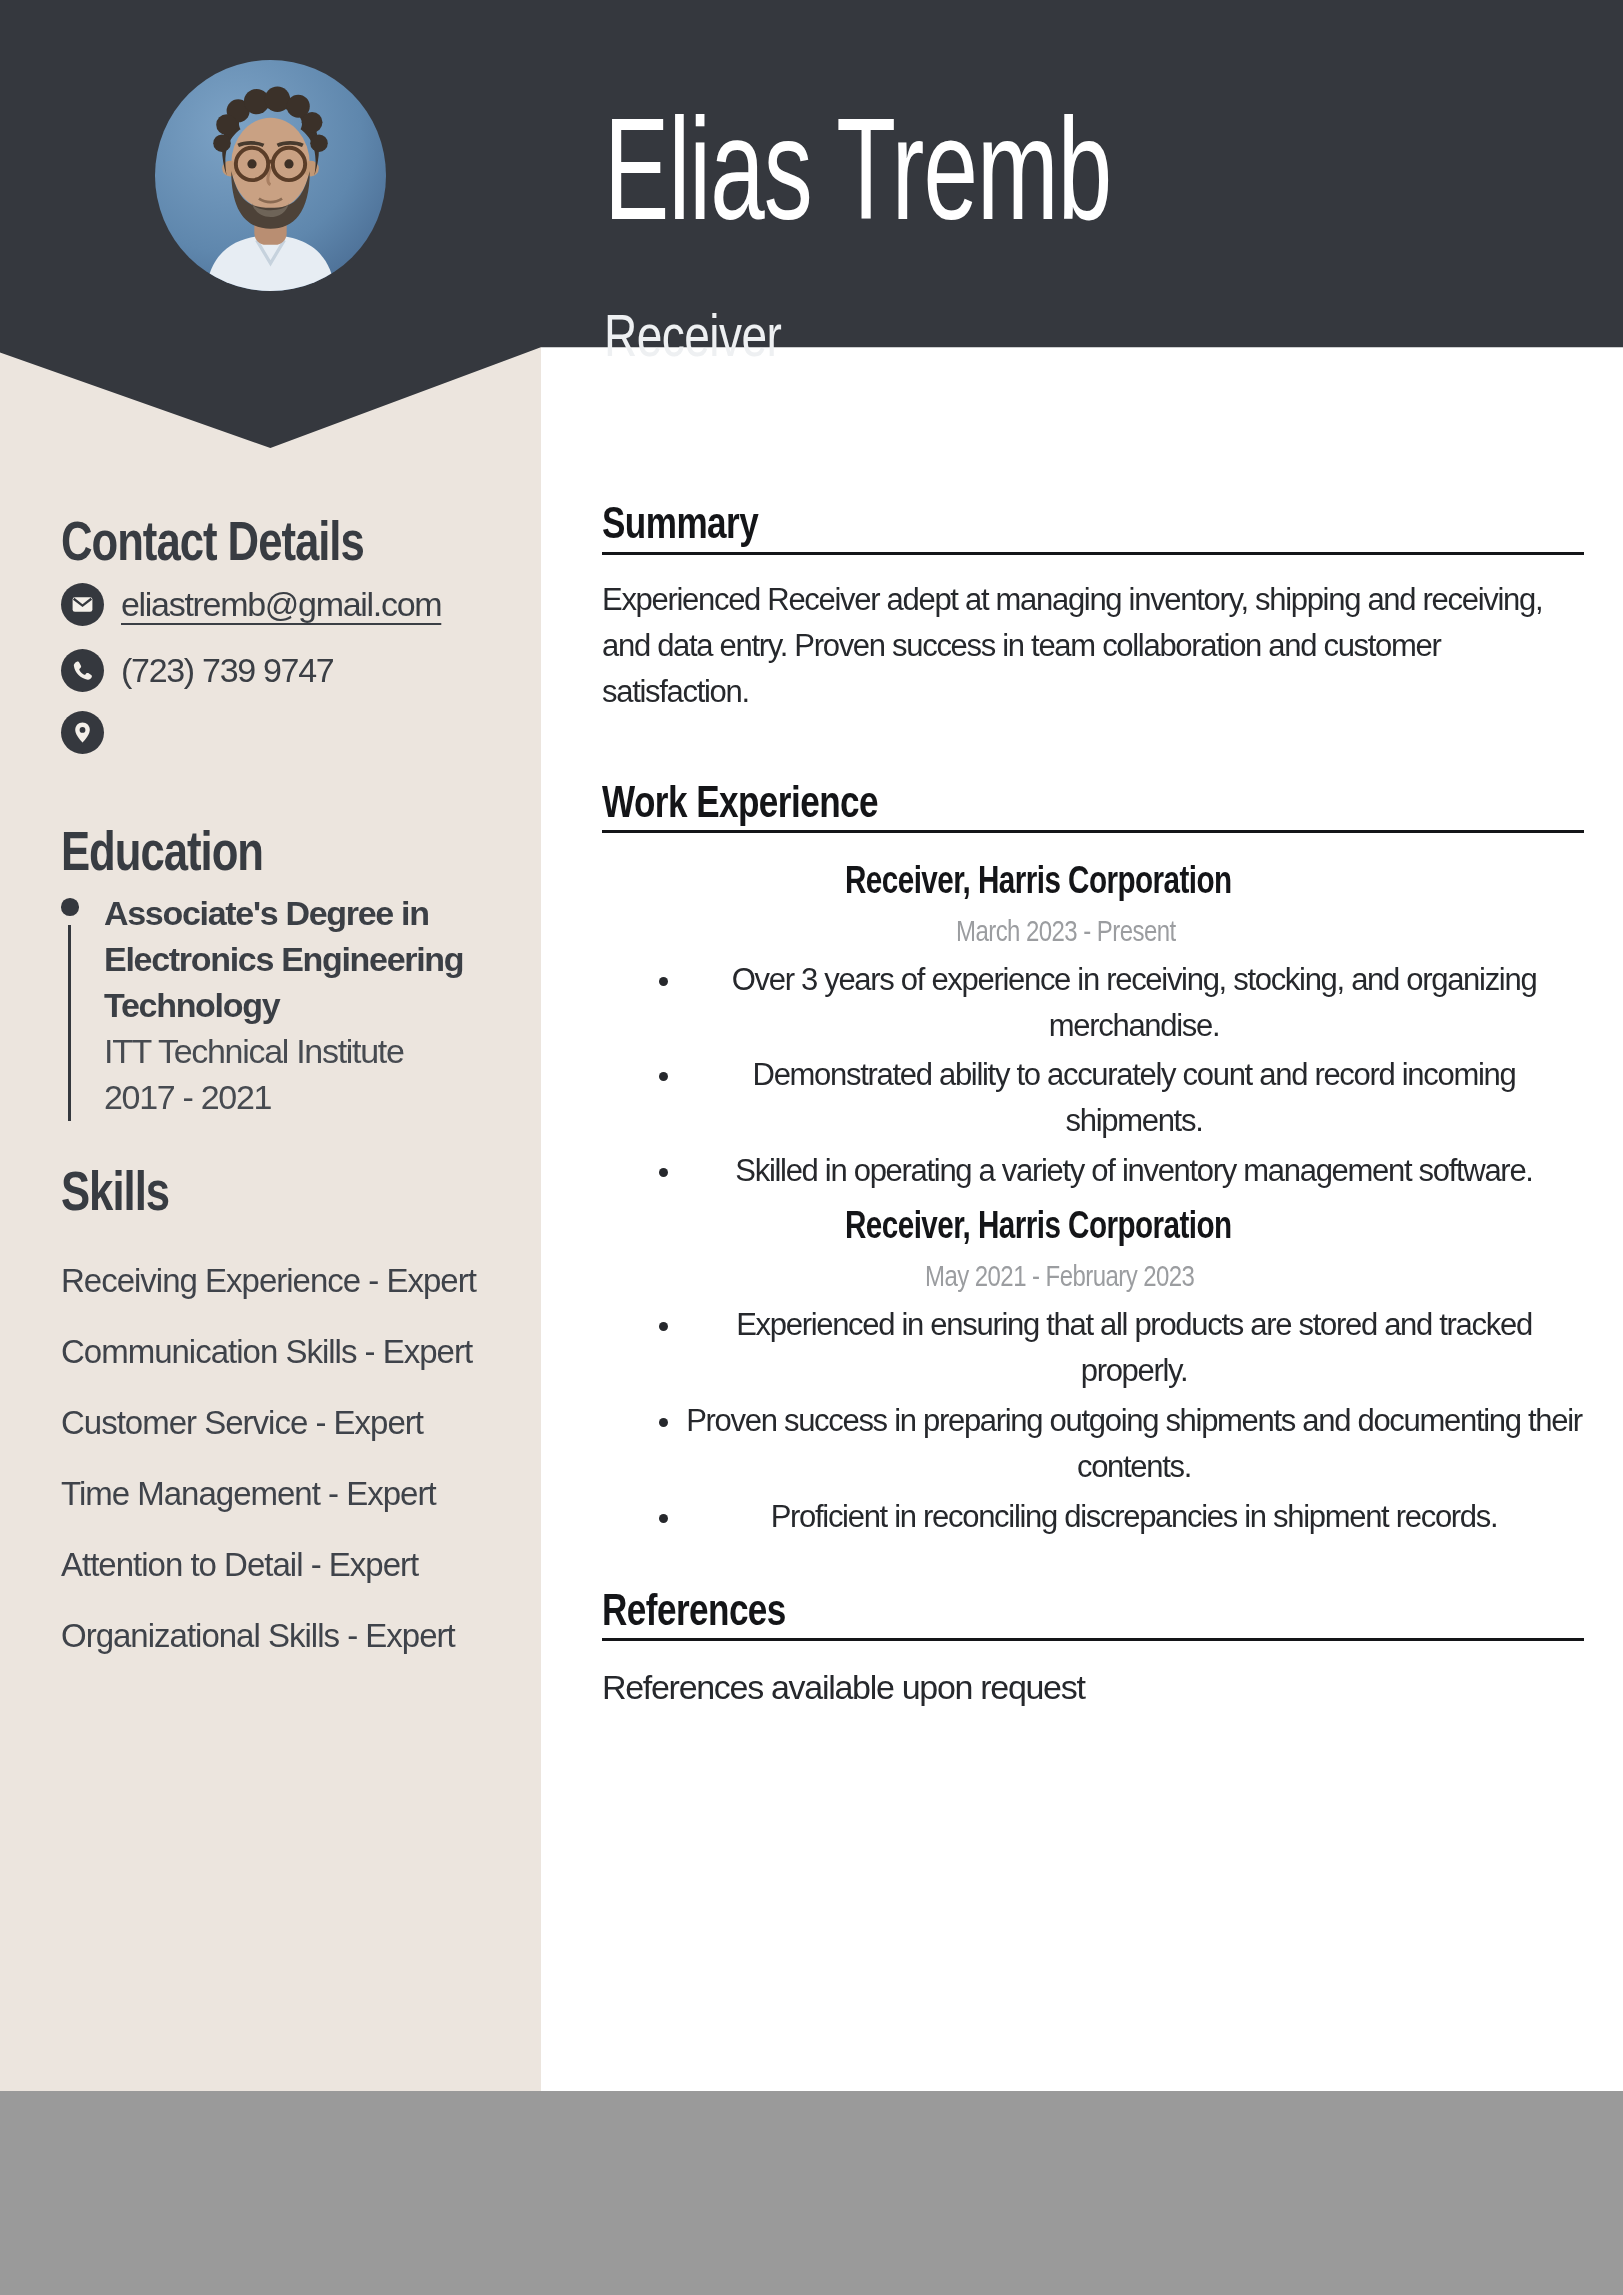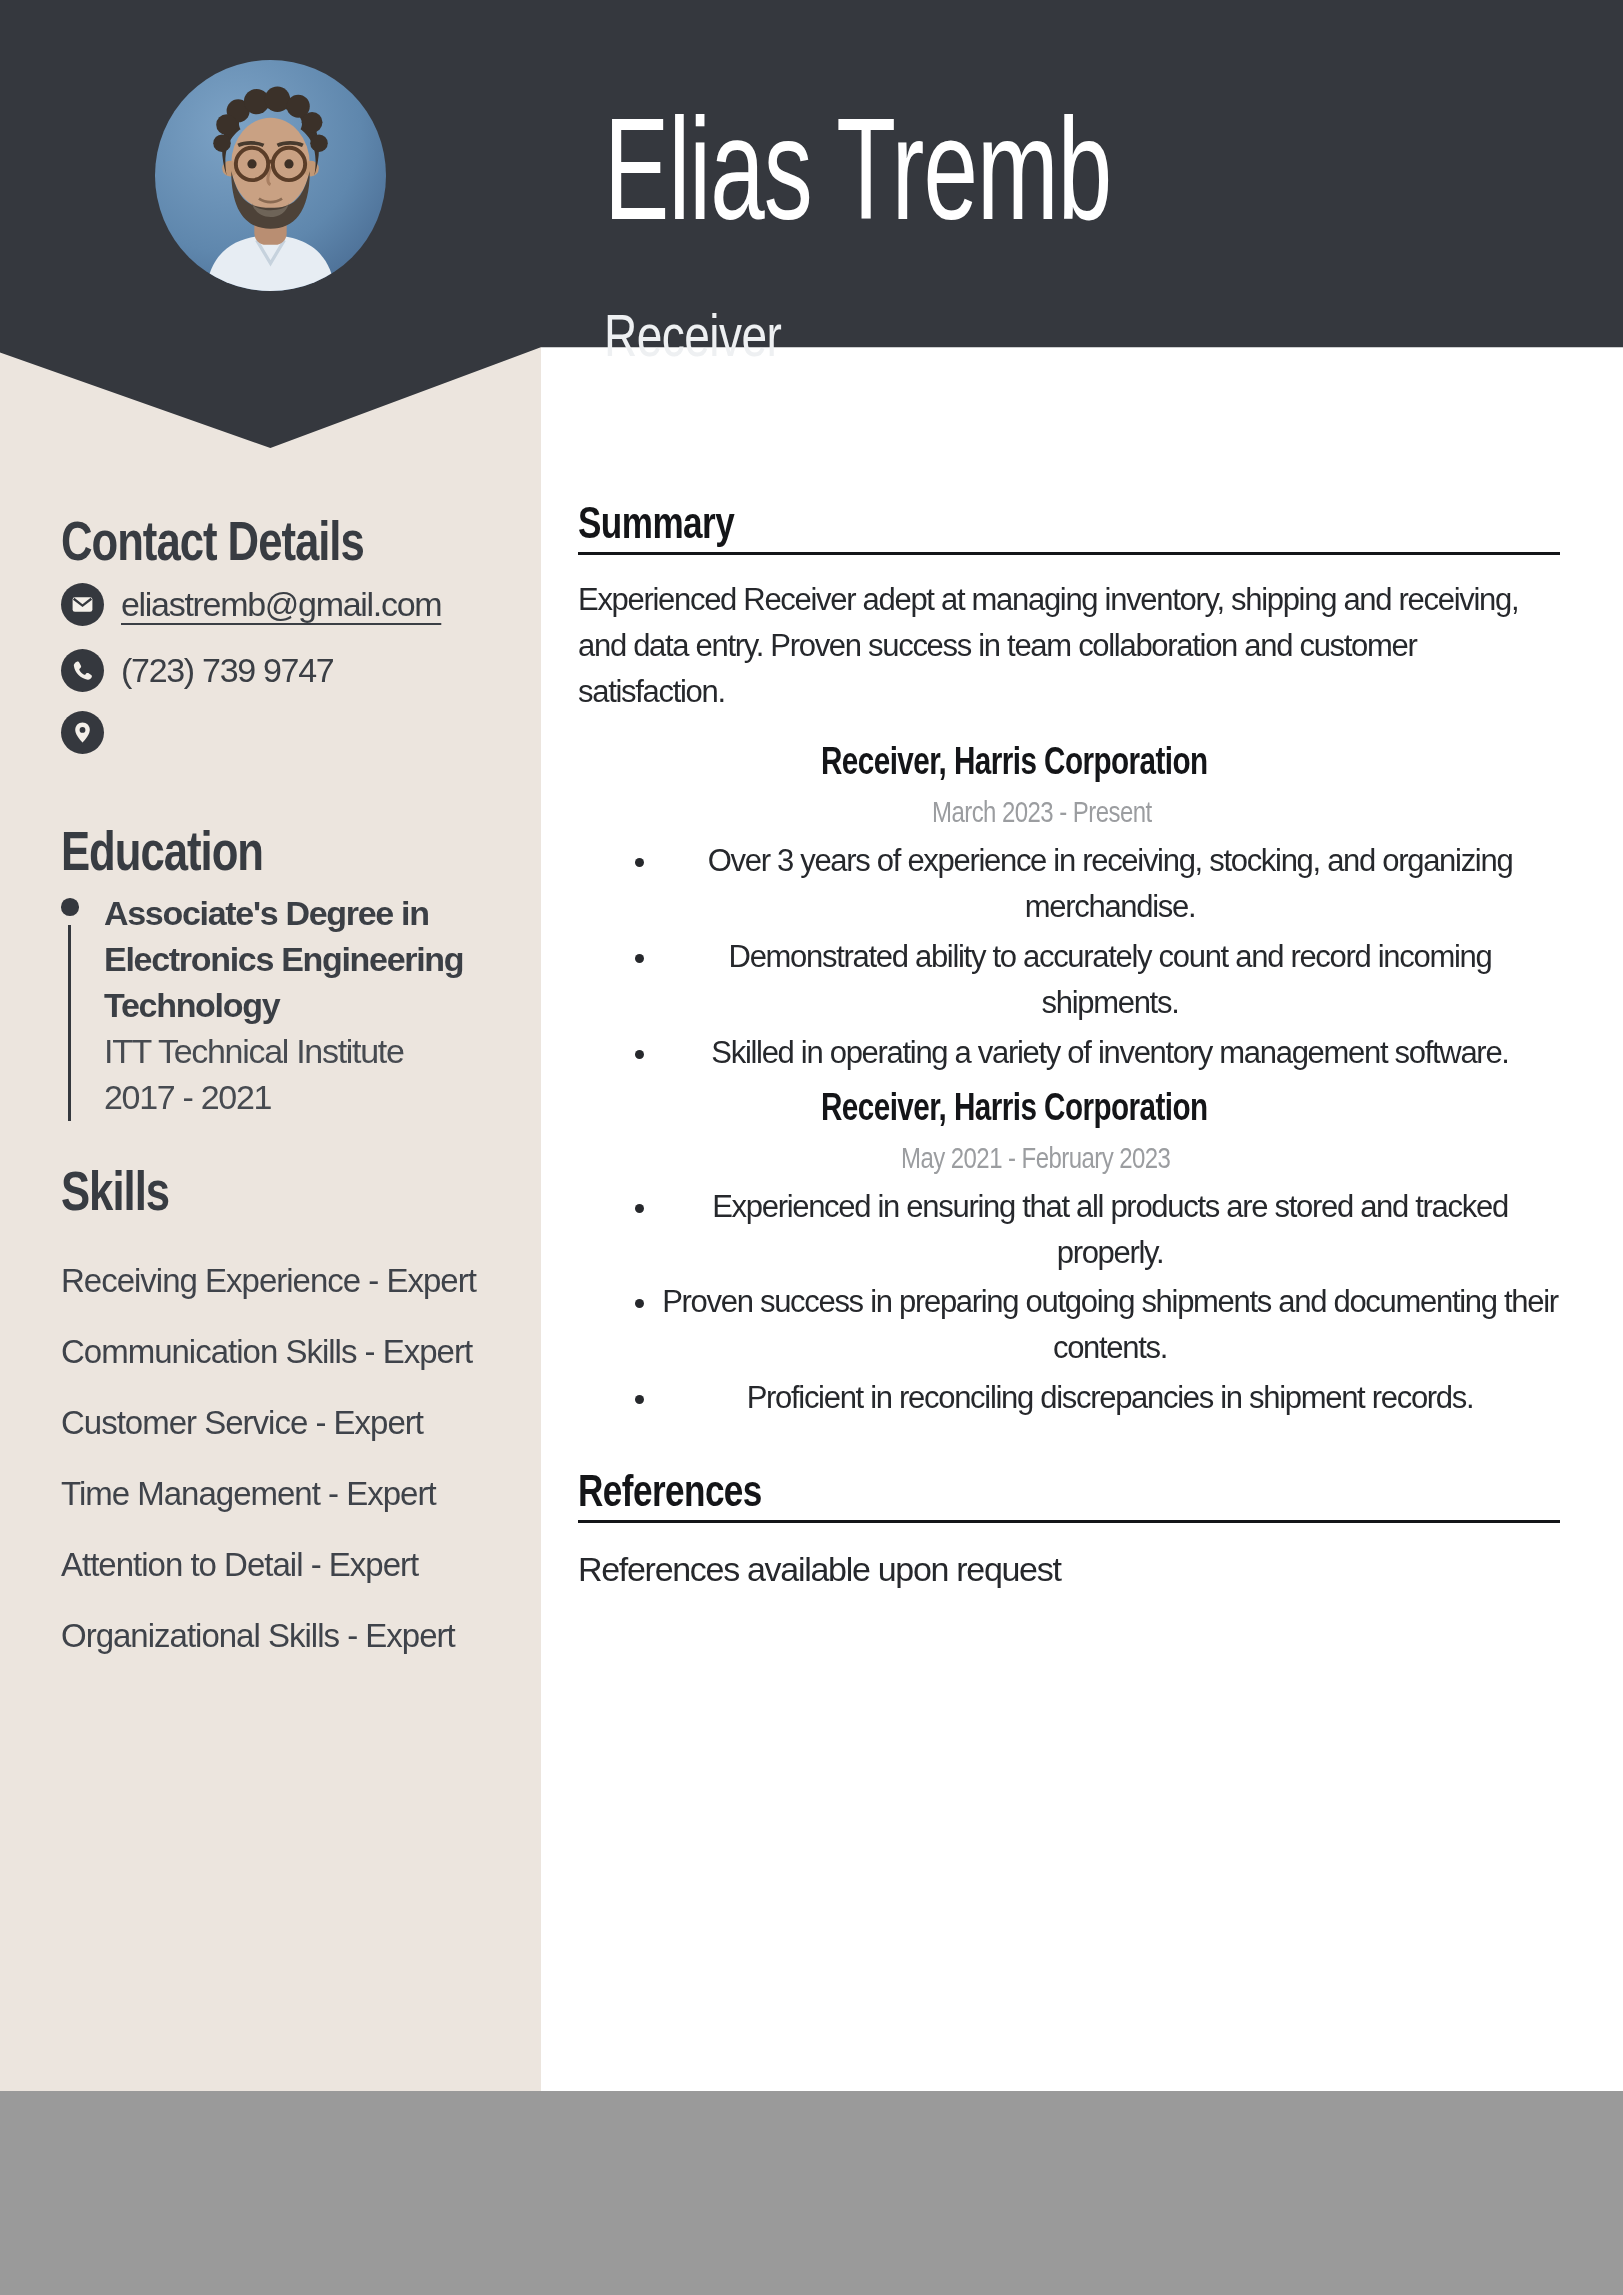--- a/index.html
+++ b/index.html
@@ -43,21 +43,21 @@
   .edu-marker { flex:0 0 43px; position:relative; }
   .edu-dot { position:absolute; left:0; top:8.5px; width:17.7px; height:17.7px; border-radius:50%; background:#35383e; }
   .edu-line { position:absolute; left:7.2px; top:35px; width:3.3px; height:196px; background:#35383e; }
   .edu-text { width:419px; font-size:34px; line-height:46px; letter-spacing:-1.3px; }
   .edu-degree { font-weight:700; color:#3b3f45; }
   .edu-school, .edu-years { font-weight:400; color:#474b51; }
   .h-skills { margin-top:43px; }
   .skills-list { margin-top:45px; list-style:none; }
   .skills-list li { font-size:33px; line-height:33px; letter-spacing:-1px; margin-bottom:38px; color:#3f434a; }
   
-  .main { position:absolute; left:578px; top:0; width:982px; color:#26282c; }
+  .main { position:absolute; left:602px; top:0; width:982px; color:#26282c; }
   .main h2 { font-size:45px; line-height:45px; font-weight:700; color:#141518;
              border-bottom:3.3px solid #141518; padding-bottom:6.5px; }
   .main h2 span { display:inline-block; white-space:nowrap; letter-spacing:-0.7px;
              transform:scaleX(.78); transform-origin:0 0; }
   .h-summary { margin-top:500px; }
   .summary-text { margin-top:22px; font-size:31px; line-height:46px; letter-spacing:-1.3px; color:#26282c; }
   .h-work { margin-top:64px; }
   .job { margin-top:27.5px;text-align:center; }
   .job + .job { margin-top:11.8px; }
   .job-title { font-size:38px; line-height:38px; font-weight:700; color:#141518; }
@@ -202,20 +202,23 @@
     </ul>
   </div>
 
   <div class="main">
 
     <h2 class="h-summary">
       <span>Summary</span>
     </h2>
     <p class="summary-text">Experienced Receiver adept at managing inventory, shipping and receiving, and data entry. Proven success in team collaboration and customer satisfaction.</p>
 
+    <h2 class="h-work">
+      <span>Work Experience</span>
+    </h2>
 
     <div class="job">
       <div class="job-title">
         <span>Receiver, Harris Corporation</span>
       </div>
       <div class="job-dates">
         <span>March 2023 - Present</span>
       </div>
       <ul>
         <li>Over 3 years of experience in receiving, stocking, and organizing merchandise.</li>

